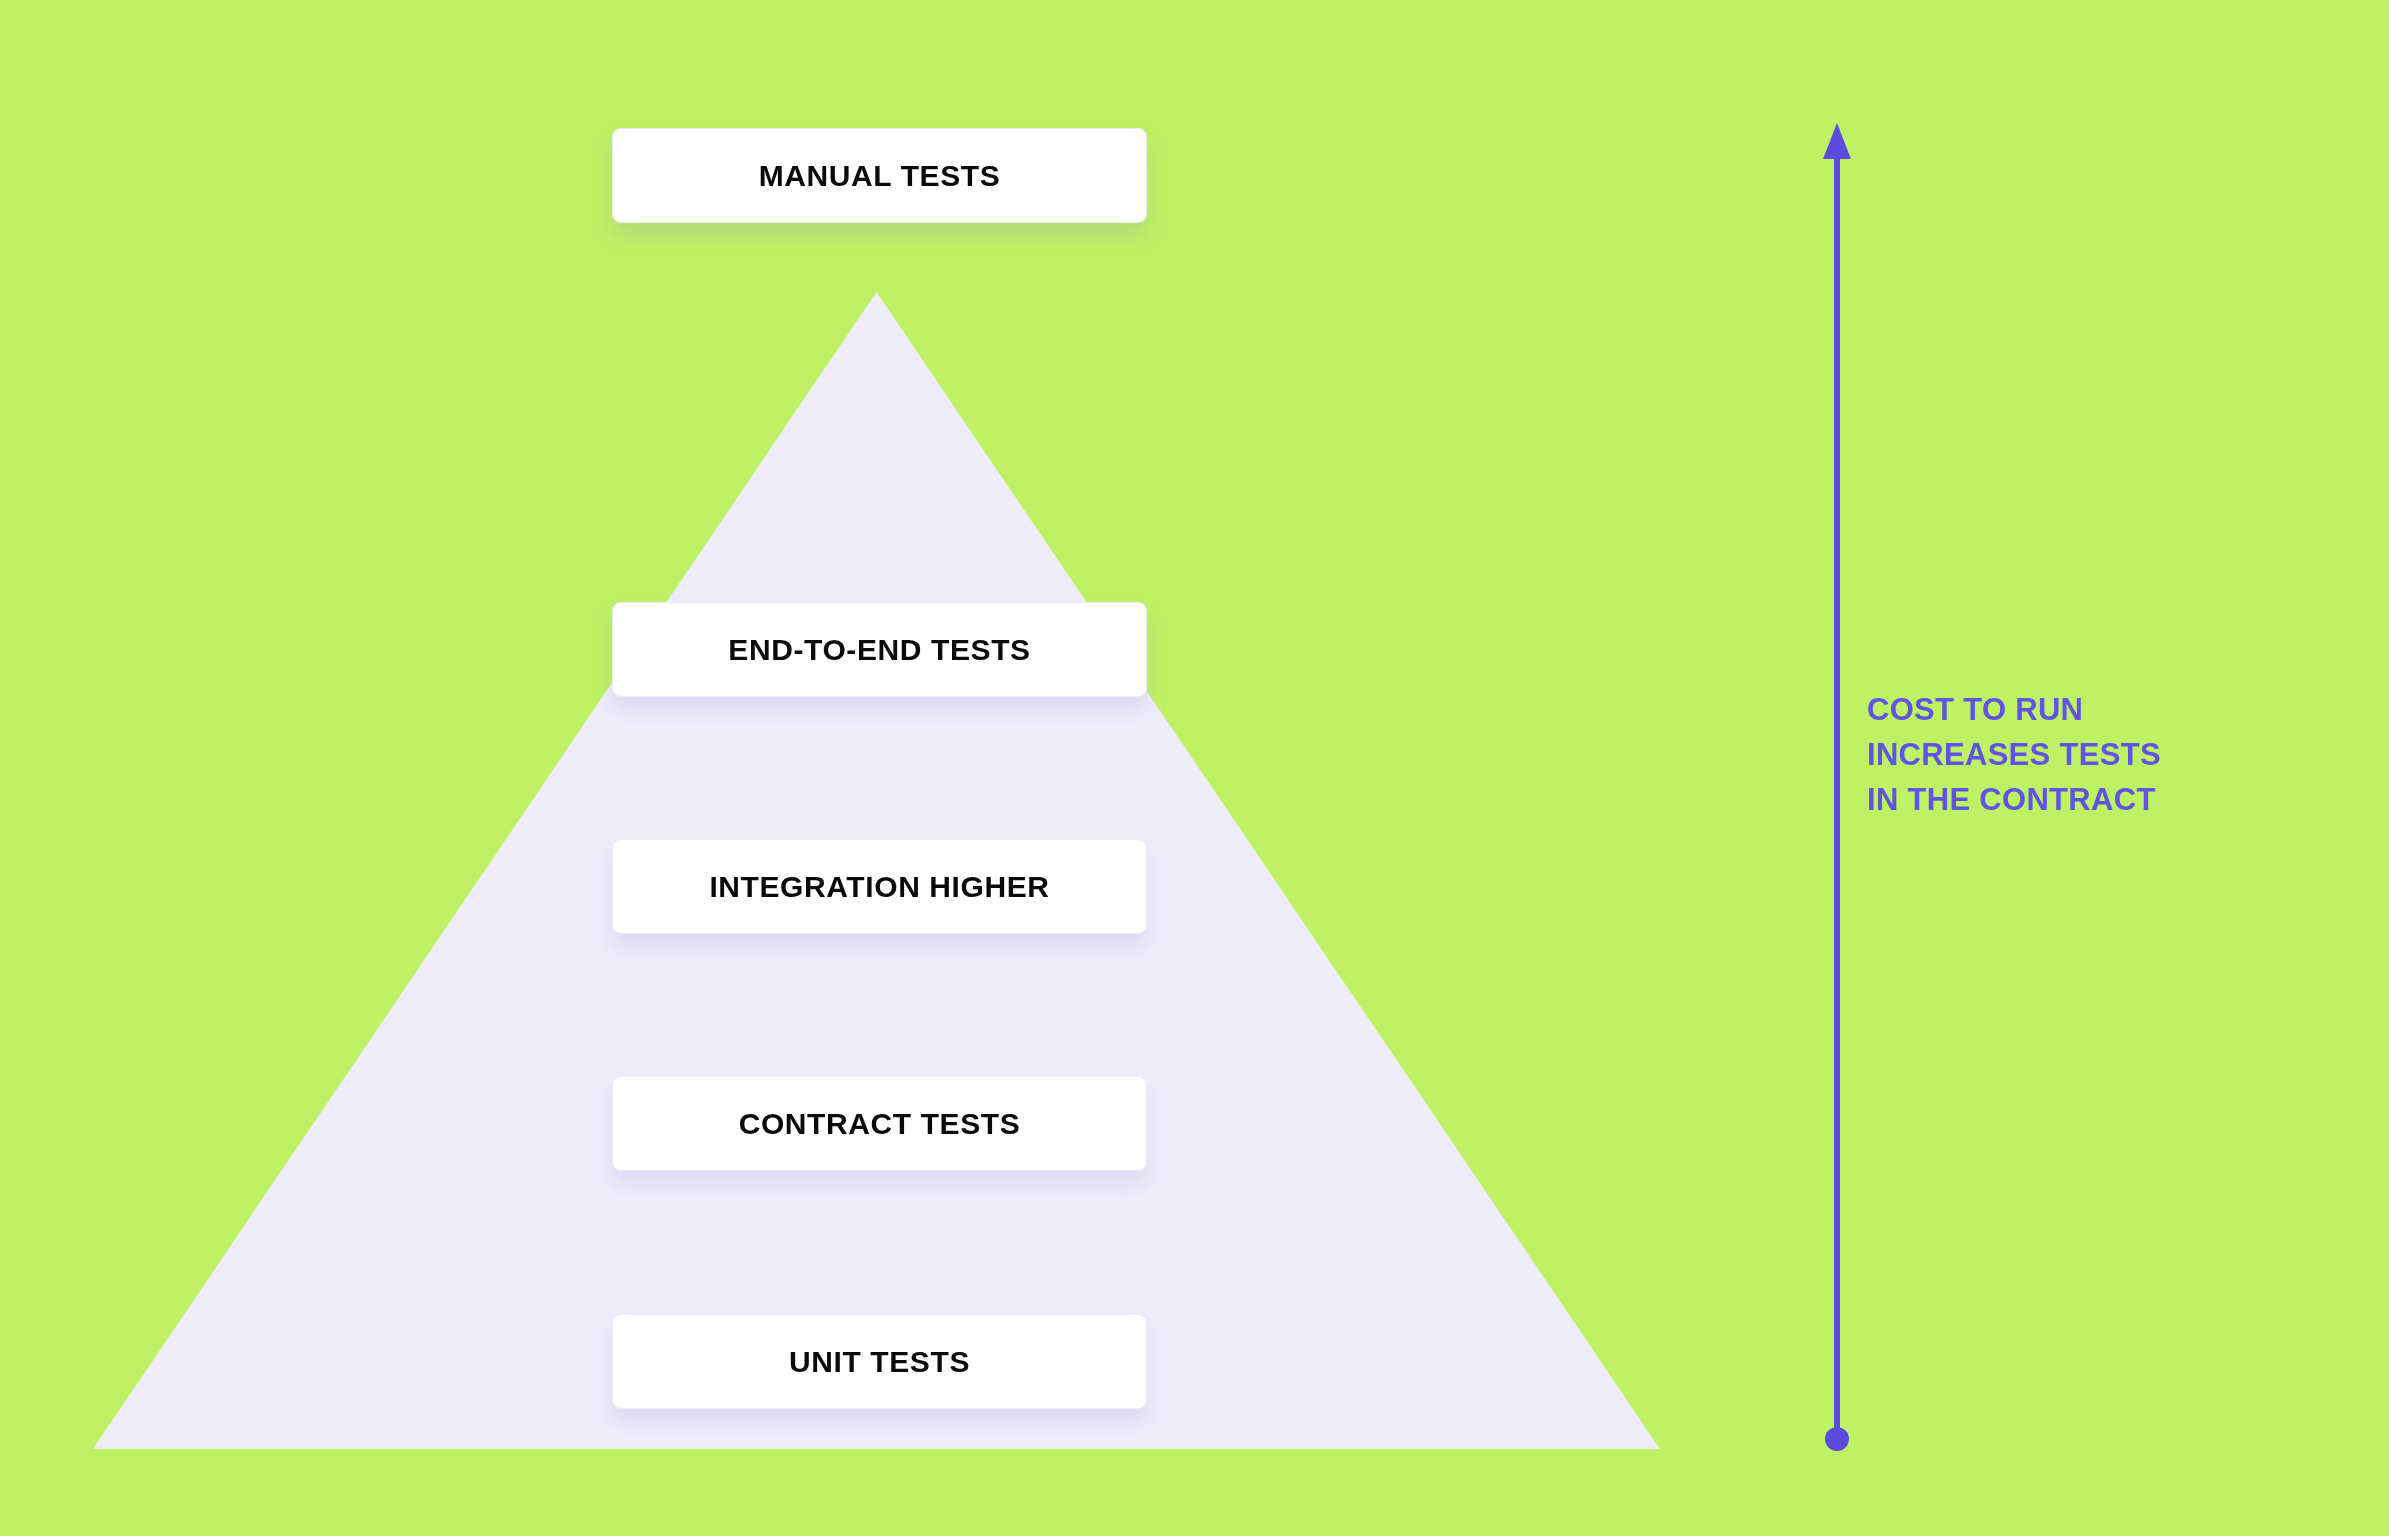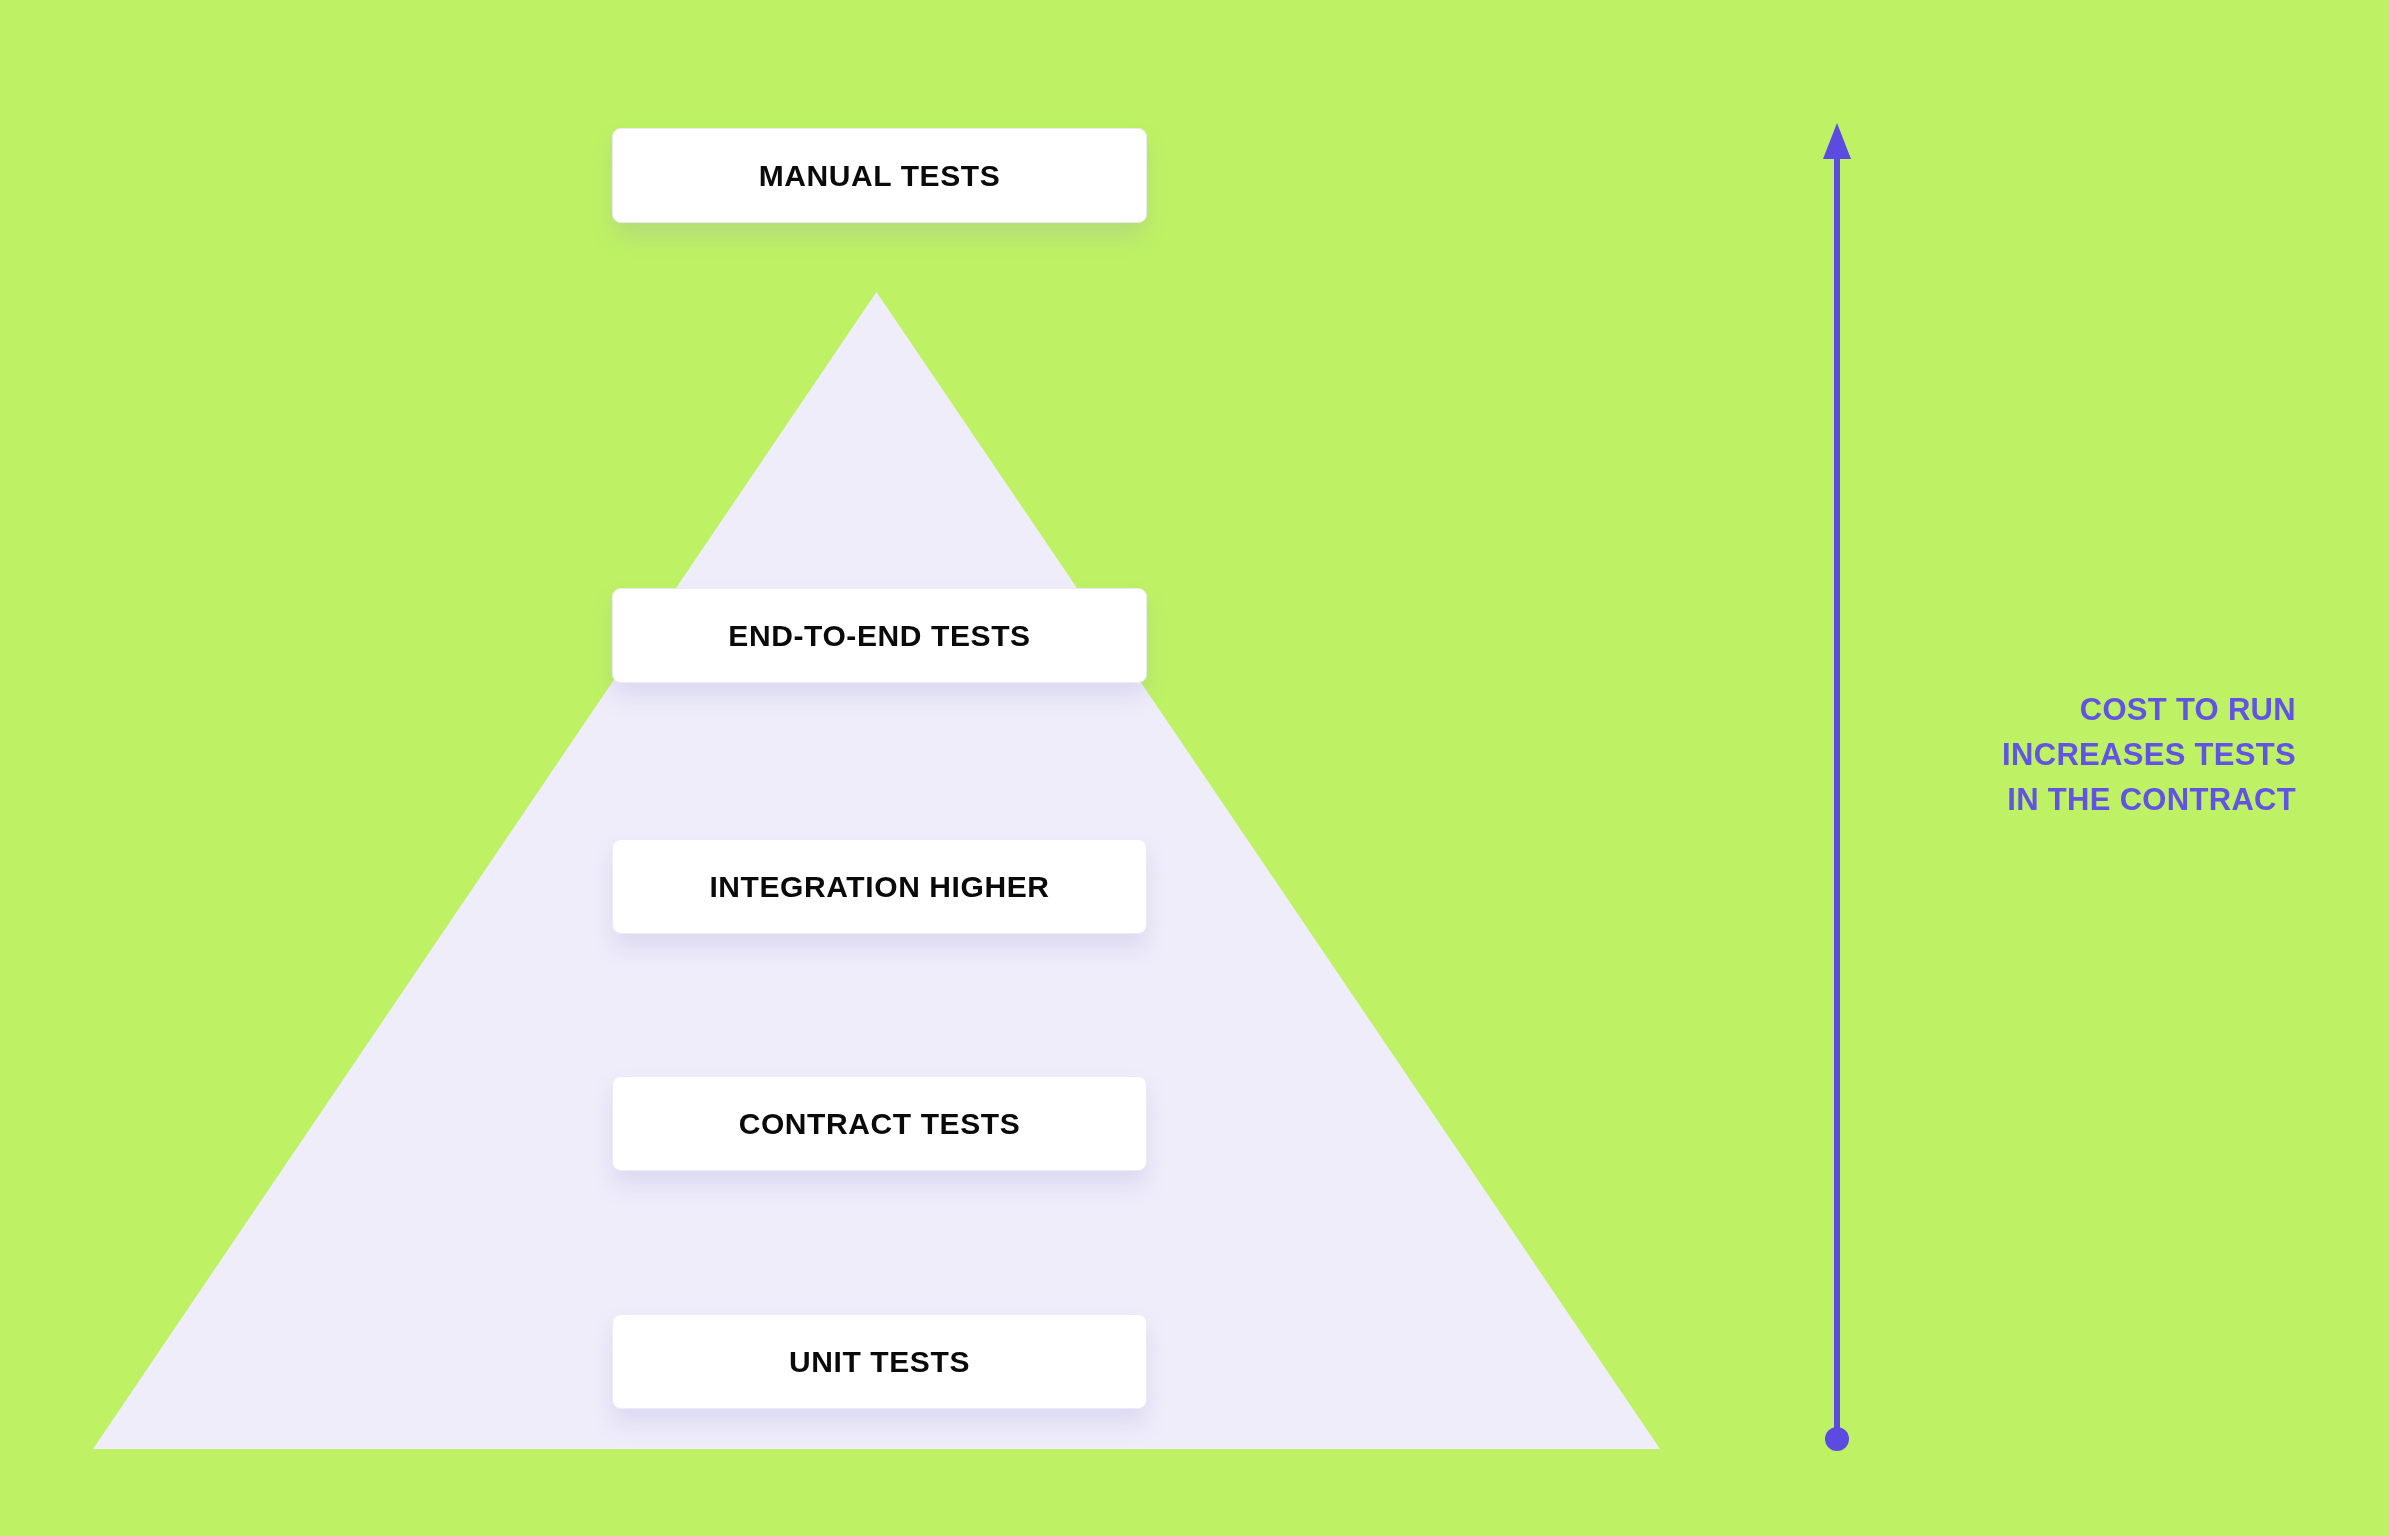--- a/index.html
+++ b/index.html
@@ -40,21 +40,21 @@
     justify-content: center;
   }
   .level-box span {
     font-size: 30px;
     font-weight: 700;
     letter-spacing: 0.6px;
     color: #0a0a0a;
     white-space: nowrap;
   }
   .box-1 { top: 128px; }
-  .box-2 { top: 588px; }
+  .box-2 { top: 602px; }
   .box-3 { top: 839px; }
   .box-4 { top: 1076px; }
   .box-5 { top: 1314px; }
 
   
   .arrow-head {
     position: absolute;
     left: 1823px;
     top: 123px;
     width: 0;
@@ -80,21 +80,21 @@
     height: 24px;
     border-radius: 50%;
   }
 
   
   .annotation {
     position: absolute;
     left: 1867px;
     top: 687px;
     width: 429px;
-    text-align: right;
+    text-align: left;
     font-size: 31px;
     font-weight: 700;
     letter-spacing: 0.3px;
     line-height: 45px;
     white-space: nowrap;
   }
 </style>
 </head>
 <body>
 

